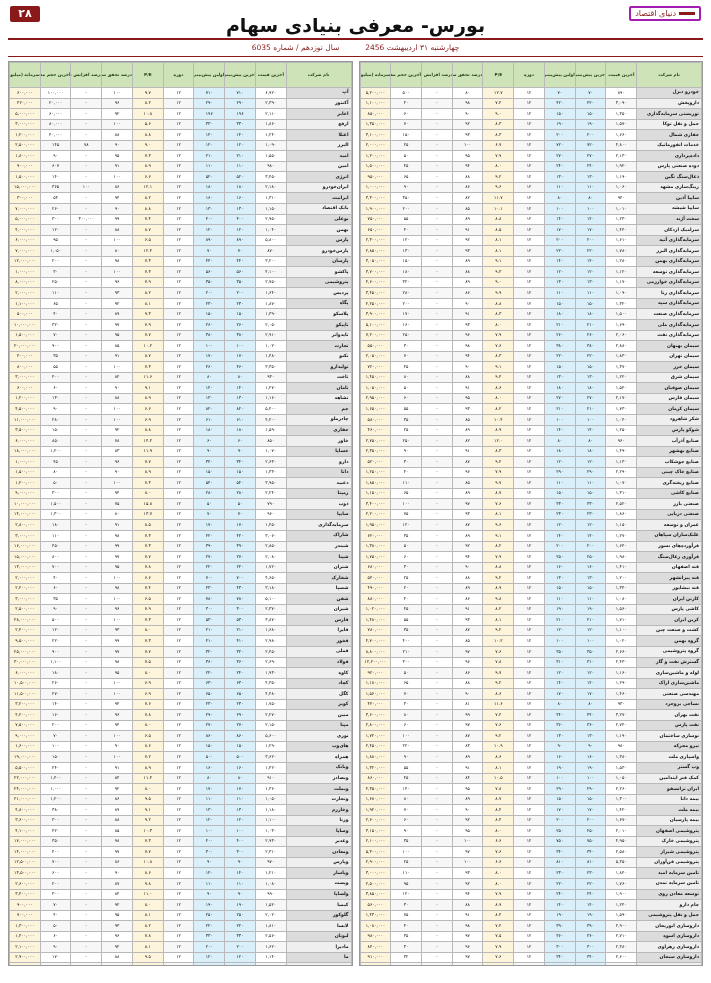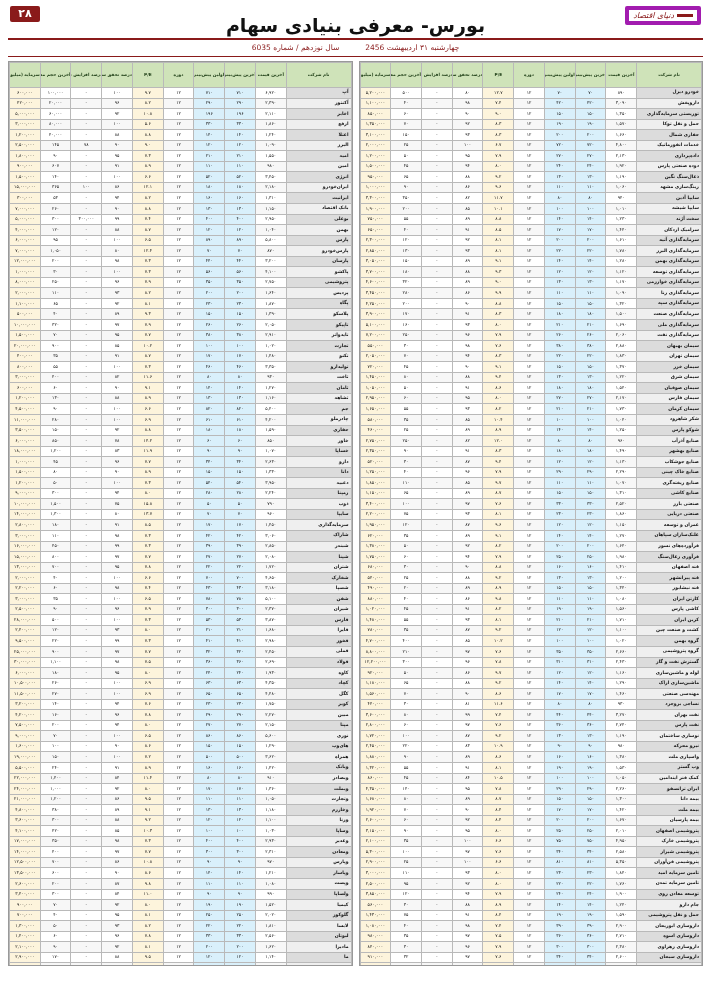--- a/index.html
+++ b/index.html
@@ -20,24 +20,23 @@
     position:relative;height:34px;border-bottom:2px solid #8a1a1a;
     display:flex;align-items:flex-end;justify-content:space-between;
   }
   .page-num-box{
     position:absolute;top:2px;left:2px;
     background:#8a1a1a;color:#fff;font-size:11px;font-weight:bold;
     width:30px;height:16px;line-height:16px;text-align:center;border-radius:2px;
   }
   .brand{
     position:absolute;top:2px;right:2px;
-    border:4px solid #a21caf;color:#8a1a1a;
+    border:2px solid #a21caf;color:#8a1a1a;
     font-size:8px;padding:1px 4px;border-radius:2px;
     letter-spacing:.5px;
-    font-style:italic;
   }
   .brand .bar{display:inline-block;width:16px;height:3px;background:#8a1a1a;margin-left:3px;vertical-align:middle;}
   .title{
     width:100%;text-align:center;font-size:19px;font-weight:bold;color:#111;
     padding-bottom:2px;letter-spacing:1px;
   }
   .subbar{
     display:flex;justify-content:center;gap:26px;
     font-size:7.5px;color:#8a1a1a;padding:3px 0 4px 0;
     border-bottom:1px solid #8a1a1a;margin-bottom:4px;

